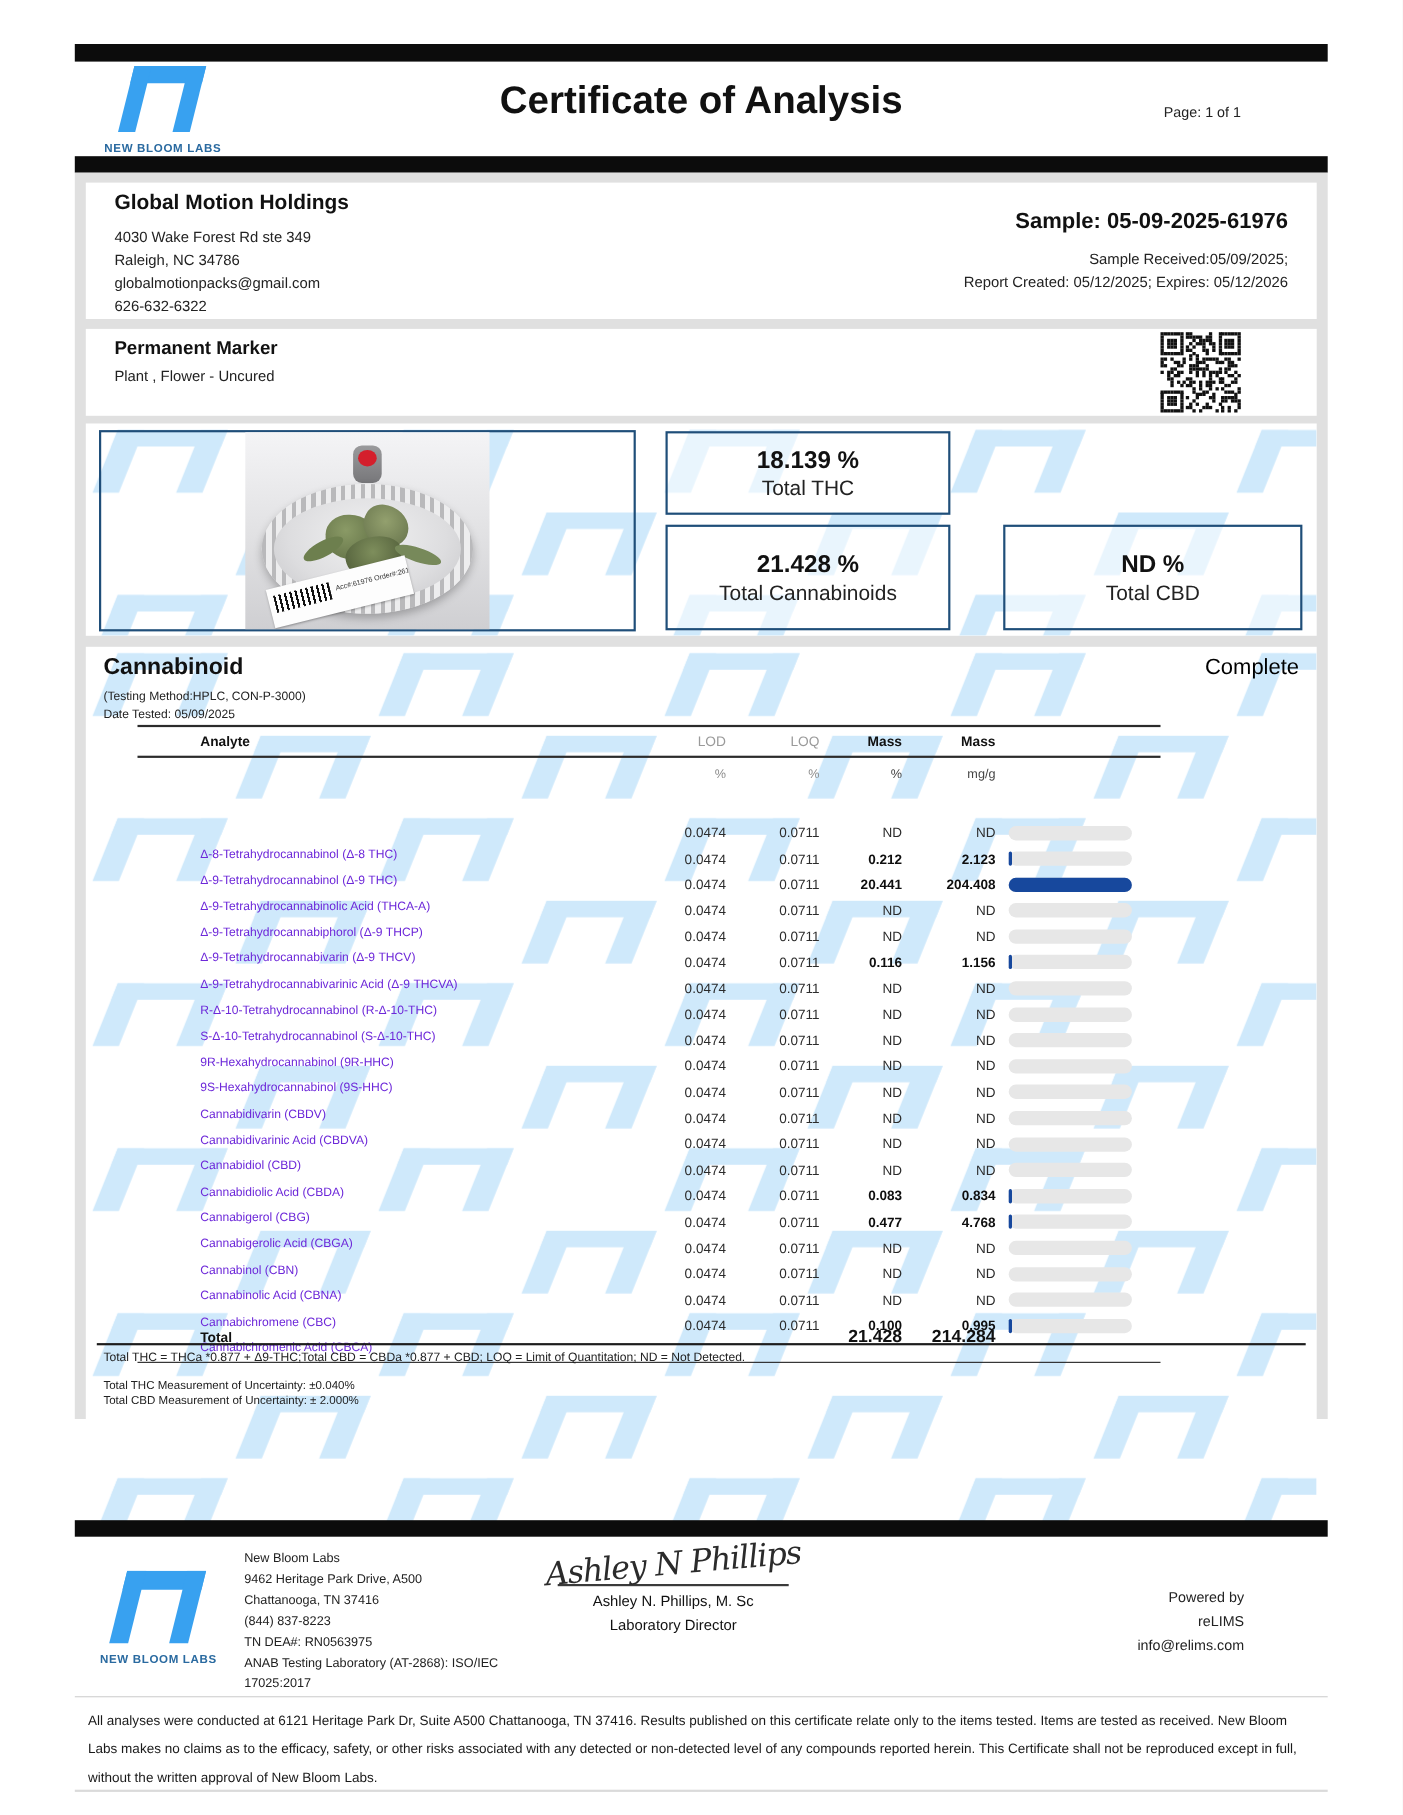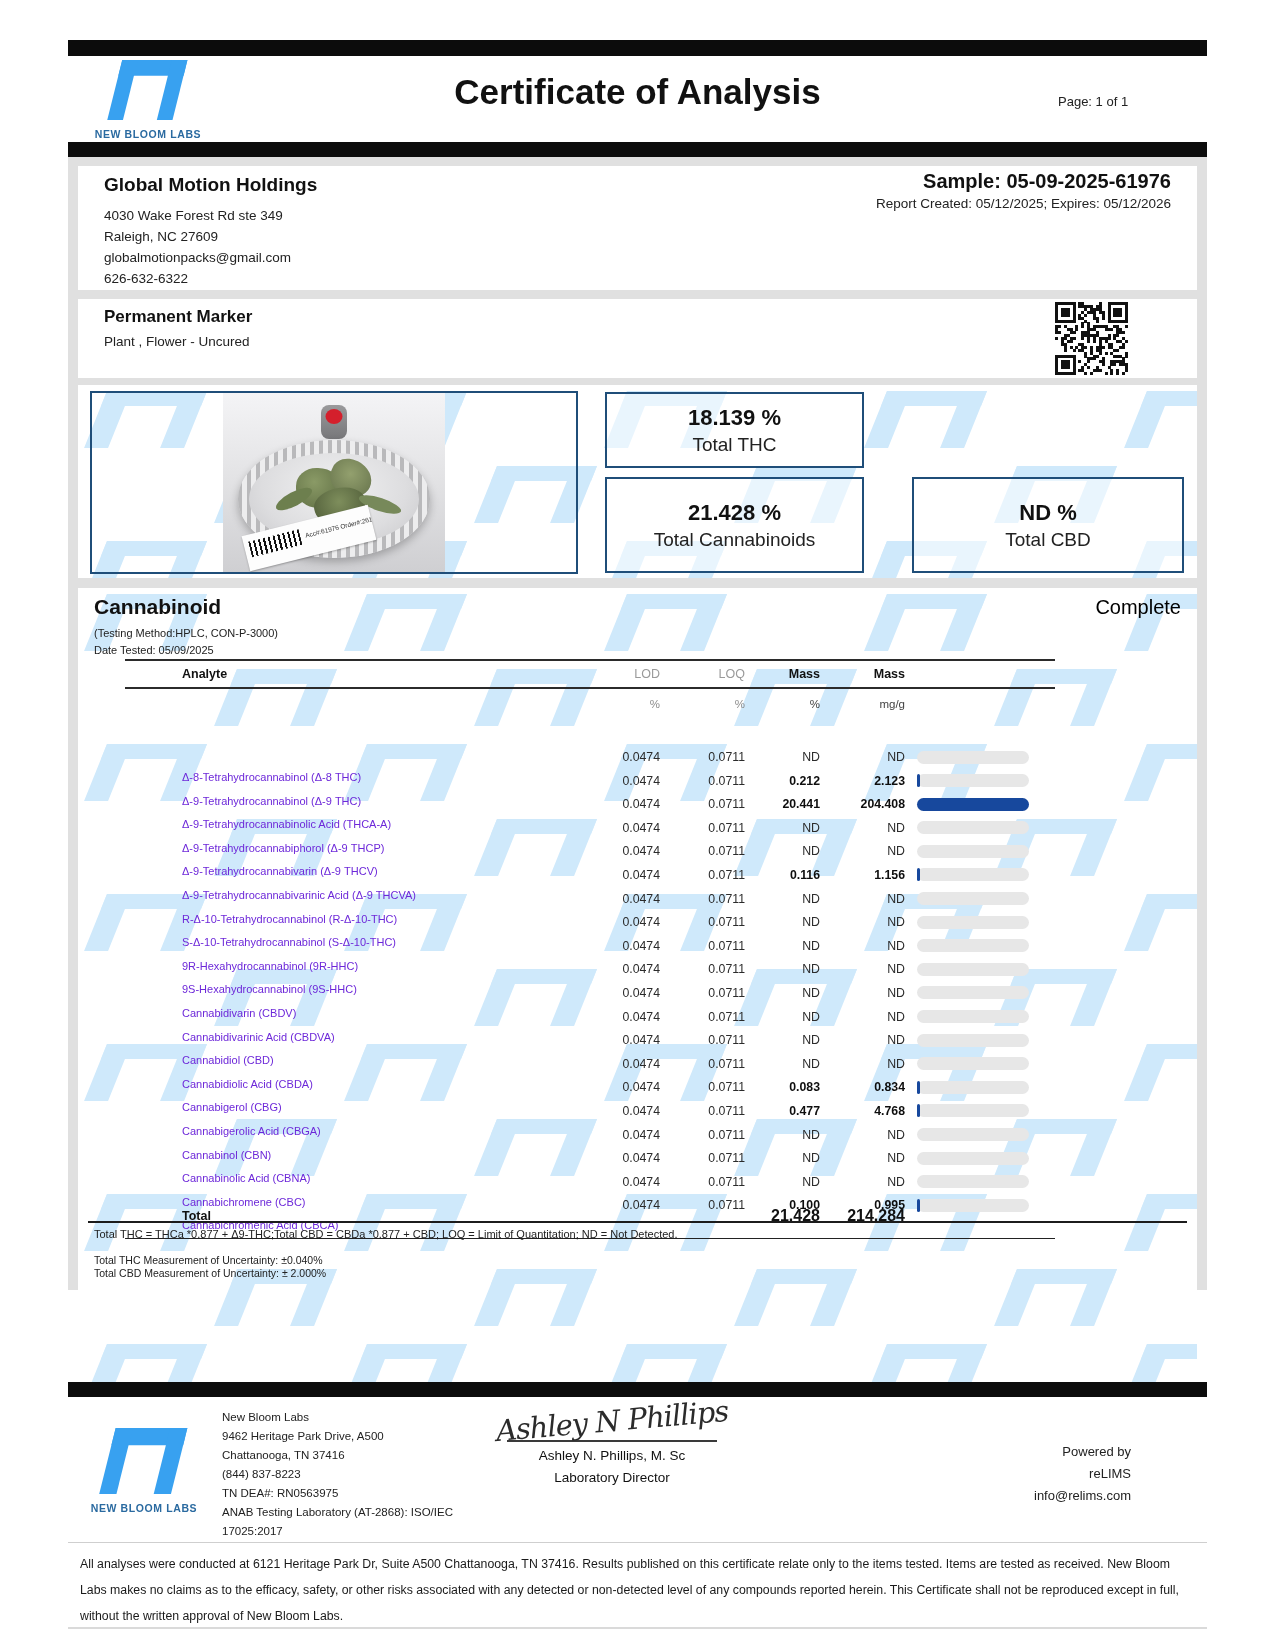--- a/index.html
+++ b/index.html
@@ -128,26 +128,27 @@
   <div class="page-num" style="left:1058px;top:94px;">Page: 1 of 1</div>
 
   <div class="blackbar" style="top:142px;height:15px;"></div>
 
   <div class="graycol" style="top:157px;height:1133px;"></div>
 
   <div class="whitebox" style="top:166px;height:124px;">
     <div class="abs" style="left:26px;top:8px;">
       <div class="client-name">Global Motion Holdings</div>
       <div class="client-line" style="margin-top:9px;">4030 Wake Forest Rd ste 349</div>
-      <div class="client-line">Raleigh, NC 27609</div>
+      <div class="client-line">Raleigh, NC 34786</div>
       <div class="client-line">globalmotionpacks@gmail.com</div>
       <div class="client-line">626-632-6322</div>
     </div>
-    <div class="abs" style="right:26px;top:4px;width:480px;">
+    <div class="abs" style="right:26px;top:24px;width:480px;">
       <div class="sample-id">Sample: 05-09-2025-61976</div>
+      <div class="sample-line" style="margin-top:12px;">Sample Received:05/09/2025;</div>
       <div class="sample-line">Report Created: 05/12/2025; Expires: 05/12/2026</div>
     </div>
   </div>
 
   <div class="whitebox" style="top:299px;height:79px;">
     <div class="abs" style="left:26px;top:8px;">
       <div class="product-name">Permanent Marker</div>
       <div class="product-type">Plant , Flower - Uncured</div>
     </div>
     <div class="qr" style="left:977px;top:3px;width:73px;height:73px;">

